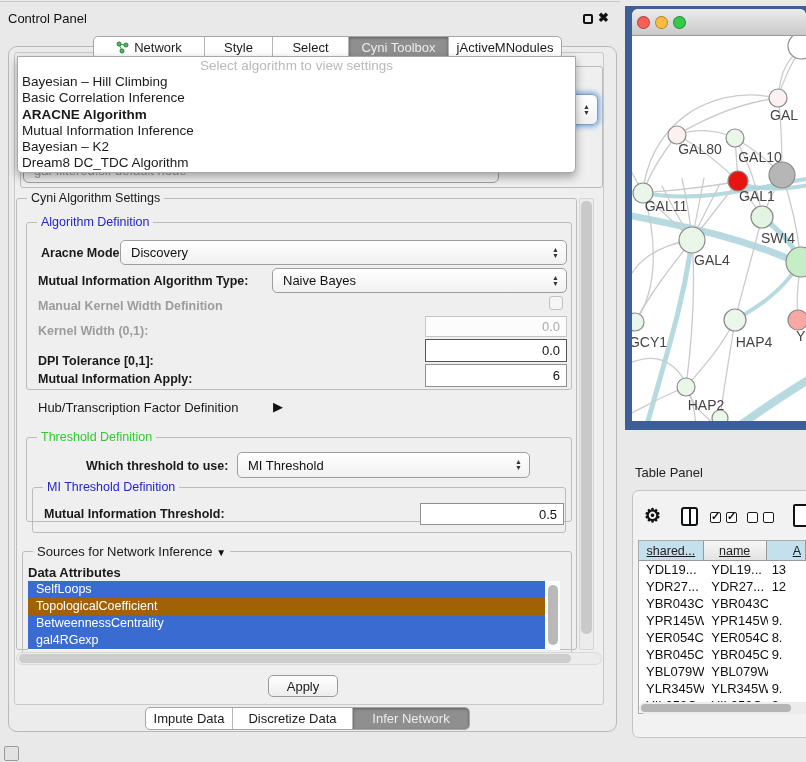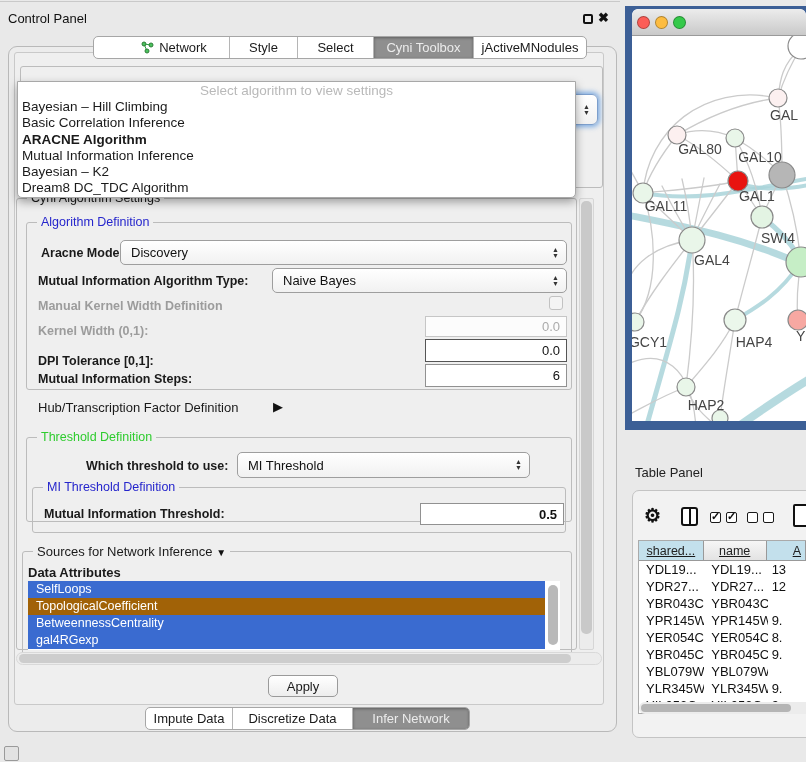--- a/index.html
+++ b/index.html
@@ -33,21 +33,21 @@
   .seg-bar{display:flex;background:#ffffff;border:1px solid #a6a6a6;border-radius:5px;overflow:hidden;height:23px;}
   .seg{display:flex;align-items:center;justify-content:center;font-size:13px;color:#1a1a1a;
       border-right:1px solid #b5b5b5;gap:5px;}
   .seg:last-child{border-right:none;}
   .seg.sel{background:#8f8f8f;color:#ececec;box-shadow:inset 0 1px 3px rgba(0,0,0,.35);}
   .tabbar-top{left:93px;top:36px;}
   .tabbar-bottom{left:145px;top:707px;}
 
   
   .popup{left:17px;top:56px;width:559px;height:117px;background:#ffffff;border:1px solid #a8a8a8;
-     border-radius:0 0 5px 5px;box-shadow:0 4px 10px rgba(0,0,0,.35);z-index:30;margin-top:25px;}
+     border-radius:0 0 5px 5px;box-shadow:0 4px 10px rgba(0,0,0,.35);z-index:30;}
   .popup-head{height:17px;text-align:center;color:#b9b9b9;font-size:13.5px;line-height:17px;}
   .popup-item{height:16.3px;line-height:16.3px;font-size:13.5px;padding-left:4px;white-space:nowrap;}
   .popup-item.bold{font-weight:bold;}
 
   
   .grp-cyni{left:16px;top:198px;width:561px;height:452px;}
   .lbl{position:absolute;font-size:12.5px;font-weight:bold;color:#1a1a1a;white-space:nowrap;}
   .lbl.dis{color:#9c9c9c;}
   .field{position:absolute;background:#fff;display:flex;align-items:center;justify-content:flex-end;
      padding-right:6px;font-size:13px;color:#111;}
@@ -120,21 +120,21 @@
     <span class="stepper">
         <span>▲</span>
         <span>▼</span>
       </span>
   </div>
   <div class="abs combo gal-combo">
     <span>gal-filtered.sif default node</span>
   </div>
 
   <div class="abs seg-bar tabbar-top">
-    <div class="seg" style="width:111px;margin-left:25px;">
+    <div class="seg" style="width:111px;">
       <svg width="13" height="13" viewBox="0 0 13 13">
         <line x1="3" y1="3" x2="10" y2="4" stroke="#2f9e44" stroke-width="1"></line>
         <line x1="3" y1="3" x2="6" y2="10" stroke="#2f9e44" stroke-width="1"></line>
         <circle cx="3" cy="3" r="2" fill="#49c25d" stroke="#2f7d38"></circle>
         <circle cx="10" cy="4" r="2" fill="#49c25d" stroke="#2f7d38"></circle>
         <circle cx="6" cy="10" r="2" fill="#49c25d" stroke="#2f7d38"></circle>
       </svg>
       <span>Network</span>
     </div>
     <div class="seg" style="width:68px;">
@@ -185,42 +185,42 @@
         <span>▲</span>
         <span>▼</span>
       </span>
   </div>
   <span class="lbl dis" style="left:38px;top:299px;">Manual Kernel Width Definition</span>
   <div class="checkbox" style="left:549px;top:296px;"></div>
   <span class="lbl dis" style="left:38px;top:324px;">Kernel Width (0,1):</span>
   <div class="field" style="left:425px;top:316px;width:142px;height:21px;color:#ababab;border:1px solid #c6c6c6;background:#fcfcfc;">0.0</div>
   <span class="lbl" style="left:38px;top:348px;margin-top:6px;">DPI Tolerance [0,1]:</span>
   <div class="field" style="left:425px;top:339px;width:142px;height:23px;border:1px solid #555;">0.0</div>
-  <span class="lbl" style="left:38px;top:372px;">Mutual Information Steps:</span>
+  <span class="lbl" style="left:38px;top:372px;">Mutual Information Apply:</span>
   <div class="field" style="left:425px;top:364px;width:142px;height:23px;border:1px solid #919191;">6</div>
 
   <span class="lbl" style="left:38px;top:400px;font-weight:normal;font-size:13px;">Hub/Transcription Factor Definition</span>
   <span class="abs tri" style="left:273px;top:399px;font-size:13px;">▶</span>
 
   <div class="abs grp" style="left:26px;top:437px;width:546px;height:85px;">
     <span class="grp-title green-title">Threshold Definition</span>
   </div>
   <span class="lbl" style="left:86px;top:459px;">Which threshold to use:</span>
   <div class="abs combo" style="left:237px;top:452px;width:293px;height:26px;">
     <span>MI Threshold</span>
     <span class="stepper">
         <span>▲</span>
         <span>▼</span>
       </span>
   </div>
   <div class="abs grp" style="left:32px;top:487px;width:534px;height:46px;">
     <span class="grp-title blue-title">MI Threshold Definition</span>
   </div>
   <span class="lbl" style="left:44px;top:507px;">Mutual Information Threshold:</span>
-  <div class="field" style="left:420px;top:503px;width:144px;height:22px;border:1px solid #919191;font-weight:bold;">0.5</div>
+  <div class="field" style="left:420px;top:503px;width:144px;height:22px;border:1px solid #919191;">0.5</div>
 
   <div class="abs grp" style="left:22px;top:551px;width:550px;height:104px;">
     <span class="grp-title" style="font-size:13px;"><span>Sources for Network Inference</span>
       <span class="tri">▼</span>
     </span>
   </div>
   <span class="lbl" style="left:28px;top:565px;font-size:13px;">Data Attributes</span>
   <div class="abs attr-list" id="attr-list">
       <div class="attr-item" style="background: rgb(58, 107, 208);">SelfLoops</div>
       <div class="attr-item" style="background: #a16207;">TopologicalCoefficient</div>

